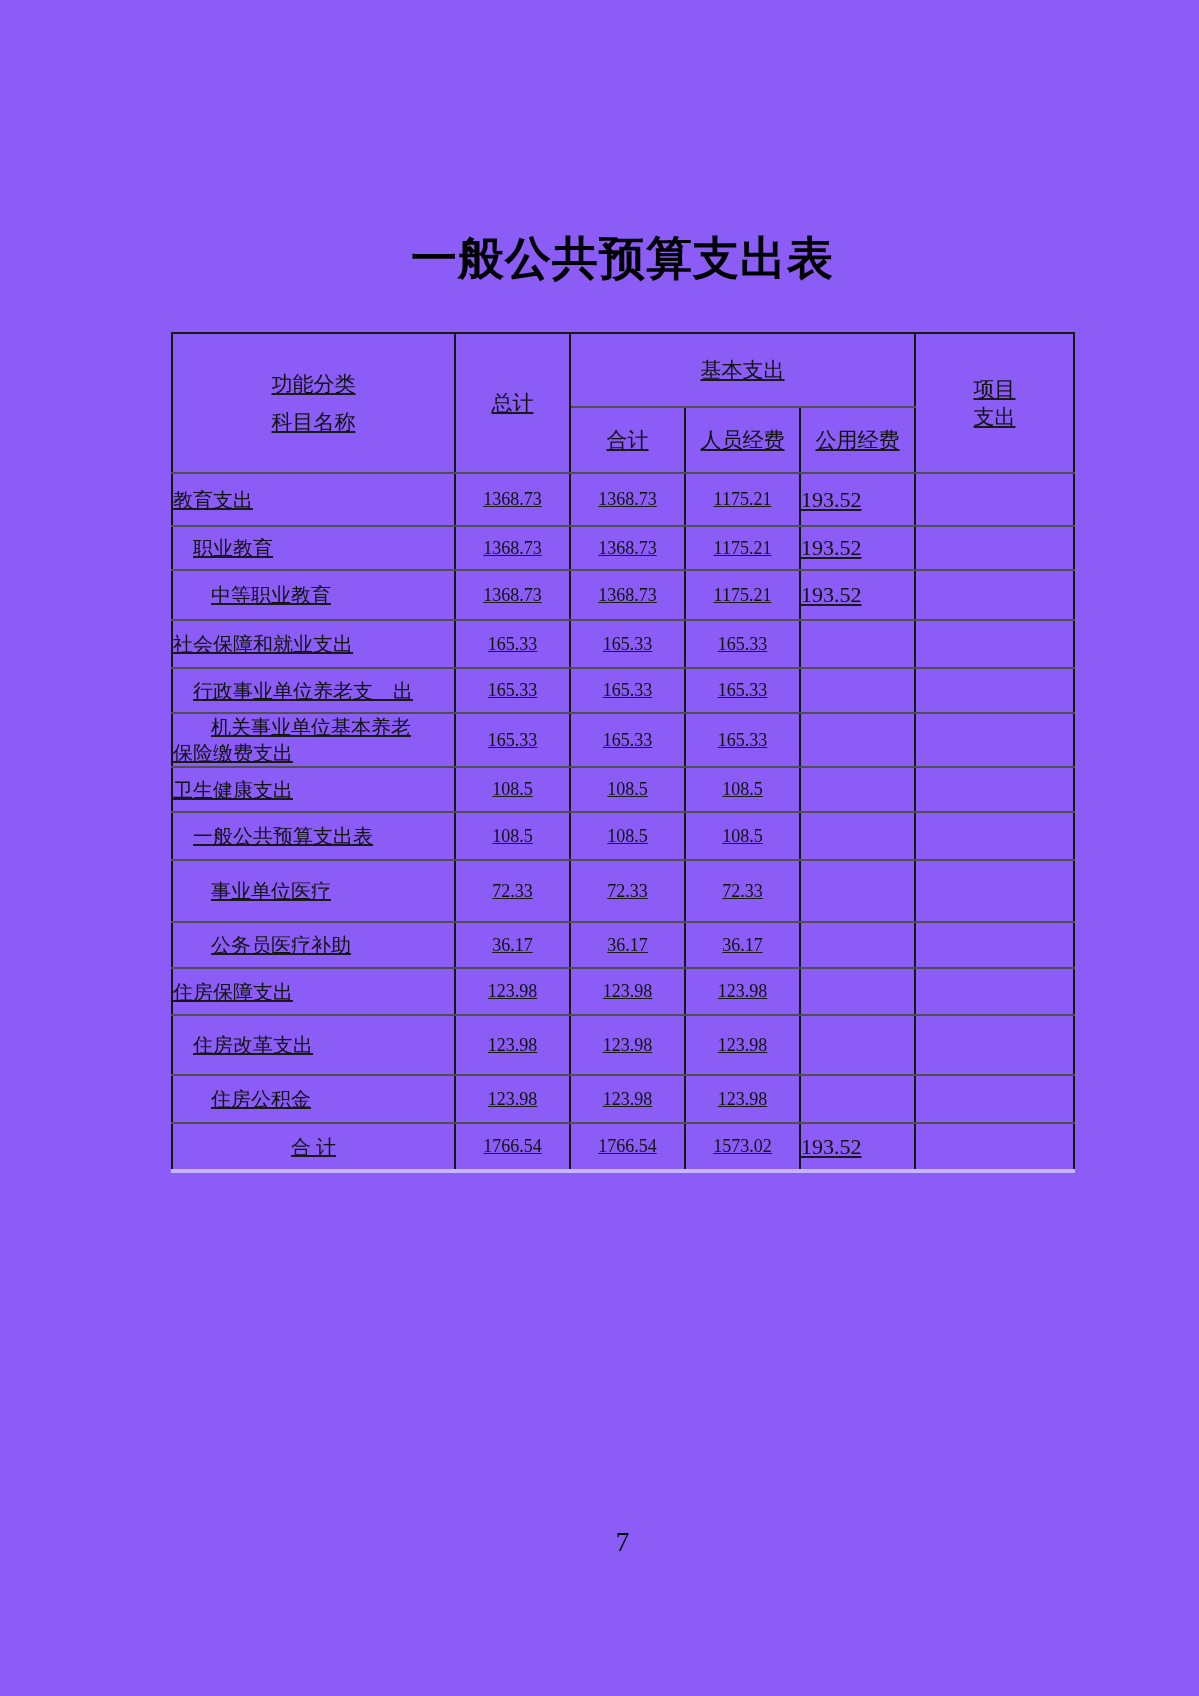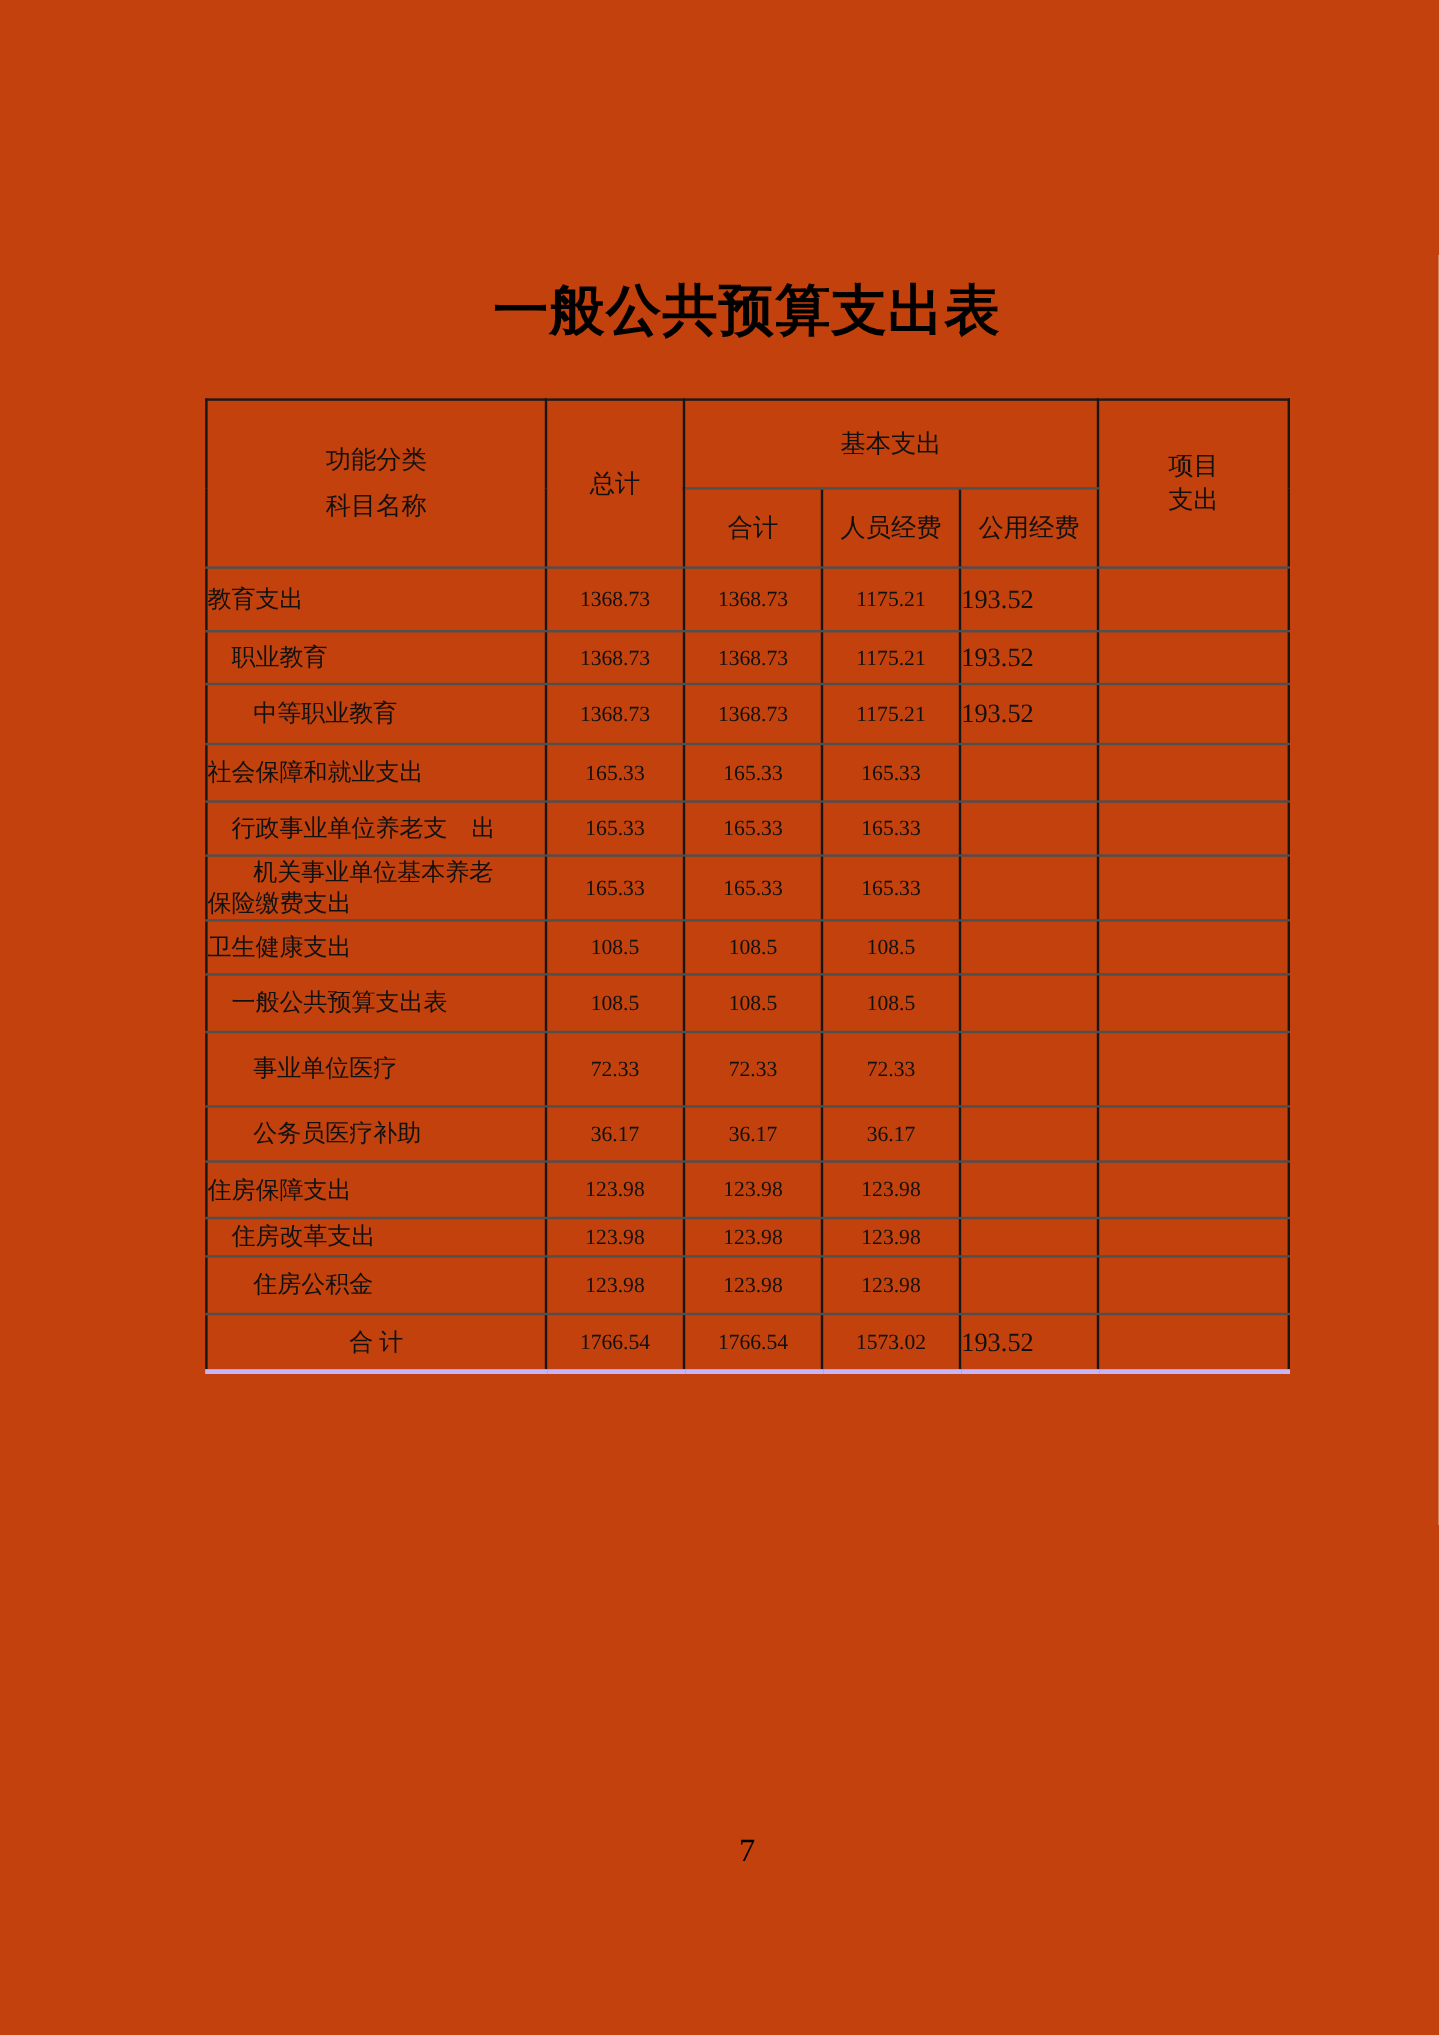--- a/index.html
+++ b/index.html
@@ -1,33 +1,33 @@
 <!DOCTYPE html>
 <html><head>
 <meta charset="utf-8">
 <style>
   html,body { margin:0; padding:0; background:#ffffff; }
   .page {
-    position:relative; width:1199px; height:1696px; background:#c2410c;
+    position:relative; width:1199px; height:1696px; background:#8b5cf6;
     overflow:hidden; font-family:"Liberation Serif", serif; color:#1a1a1a;
   }
   .title {
     position:absolute; left:172px; width:901px; top:233px;
     text-align:center; font-family:"Liberation Sans", sans-serif;
     font-size:46px; font-weight:700; color:#000; letter-spacing:1px;
     line-height:1.1; white-space:nowrap;
   }
   .unit {
     position:absolute; left:172px; width:901px; top:299px;
     text-align:right; font-family:"Liberation Sans", sans-serif;
     font-size:21px; color:#000;
   }
   table.budget {
     position:absolute; left:171px; top:332px; width:902px;
-    border-collapse:collapse; table-layout:fixed;
+    border-collapse:collapse; table-layout:fixed;text-decoration:underline;
   }
   table.budget td {
     border-left:2px solid #161616; border-right:2px solid #161616;
     border-top:2px solid #4f4f4f; border-bottom:2px solid #4f4f4f;
     vertical-align:middle; overflow:hidden; white-space:pre-line;
     padding:0; color:#111;
   }
   table.budget tr:first-child > td { border-top:2px solid #1a1a1a; }
   table.budget tr:last-child  > td { border-bottom:4px solid #c4b5fd; }
   td.hdr {
@@ -172,21 +172,21 @@
         <td class="num gr"></td>
       </tr>
       <tr style="height:47px">
         <td class="lbl lv0">住房保障支出</td>
         <td class="num">123.98</td>
         <td class="num">123.98</td>
         <td class="num">123.98</td>
         <td class="num-r"></td>
         <td class="num gr"></td>
       </tr>
-      <tr style="height:32px">
+      <tr style="height:60px">
         <td class="lbl lv1">住房改革支出</td>
         <td class="num">123.98</td>
         <td class="num">123.98</td>
         <td class="num">123.98</td>
         <td class="num-r"></td>
         <td class="num gr"></td>
       </tr>
       <tr style="height:48px">
         <td class="lbl lv2">住房公积金</td>
         <td class="num">123.98</td>

